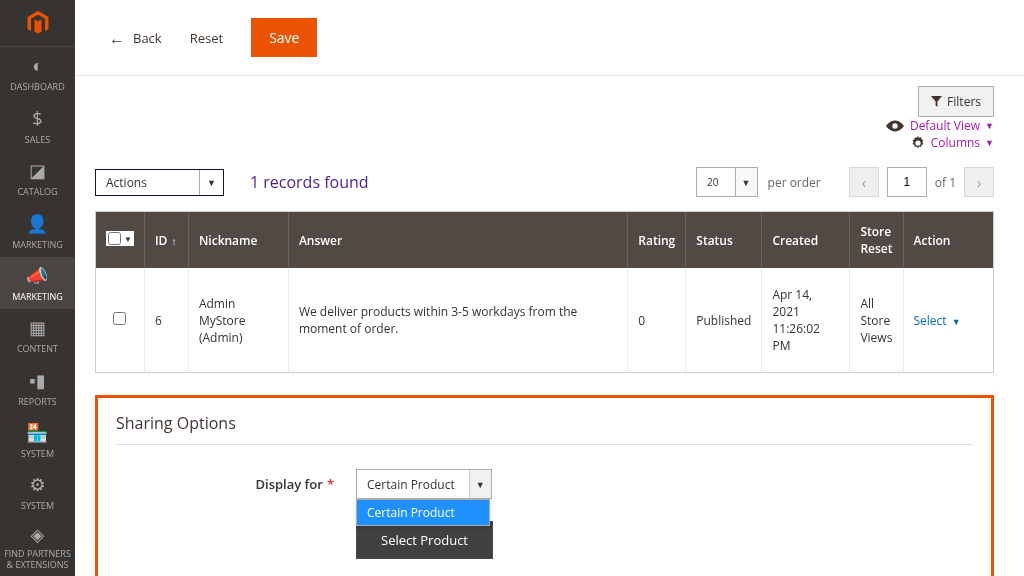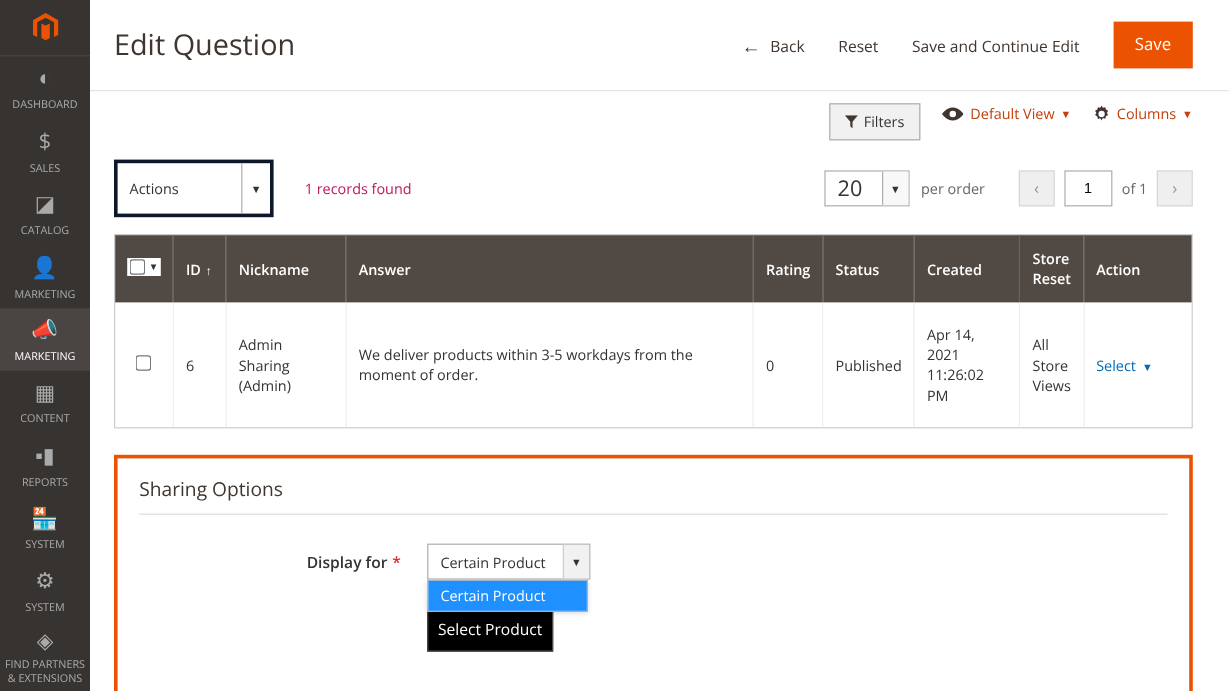--- a/index.html
+++ b/index.html
@@ -14,37 +14,37 @@
     .nav-item.long { line-height: 1.2; }
     
     .main { margin-left: 75px; }
     
     .header { display: flex; align-items: center; padding: 18px 30px 18px 20px; border-bottom: 1px solid #e3e3e3; }
     .page-title { font-size: 24px; color: #41362f; font-weight: 400; flex: 1; }
     .hdr-action { color: #41362f; font-size: 13px; margin: 0 14px; cursor: pointer; display: inline-flex; align-items: center; }
     .hdr-action.back::before { content: "←"; margin-right: 8px; font-size: 16px; }
     .save-btn { background: #eb5202; color: #fff; padding: 10px 18px; font-size: 14px; cursor: pointer; margin-left: 14px; }
     
-    .toolbar { display: flex; align-items: flex-start; padding: 10px 30px 8px 20px; }
+    .toolbar { display: flex; align-items: flex-end; padding: 10px 30px 8px 20px; flex-direction: column; }
     .toolbar .spacer { flex: 1; }
     .filters-btn { background: #f1f1f1; border: 1px solid #adadad; padding: 6px 12px; font-size: 12px; cursor: pointer; display: inline-flex; align-items: center; }
     .filters-btn svg { width: 11px; height: 11px; margin-right: 5px; }
-    .view-ctl { display: inline-flex; align-items: center; margin-left: 18px; font-size: 12px; color: #c2410c; cursor: pointer; }
+    .view-ctl { display: inline-flex; align-items: center; margin-left: 18px; font-size: 12px; color: #a21caf; cursor: pointer; }
     .view-ctl svg.eye { width: 18px; height: 12px; margin-right: 6px; }
     .view-ctl svg.gear { width: 14px; height: 14px; margin-right: 6px; }
     .caret { margin-left: 5px; font-size: 9px; }
     
     .controls-row { display: flex; align-items: center; padding: 8px 30px 14px 20px; }
-    .actions-dd { border: 3px solid #0f172a; display: inline-flex; align-items: center; height: 48px; }
+    .actions-dd { border: 1px solid #0f172a; display: inline-flex; align-items: center; height: 27px; }
     .actions-dd .lbl { padding: 0 52px 0 10px; font-size: 12px; }
     .actions-dd .arr { border-left: 1px solid #adadad; width: 24px; height: 100%; display: flex; align-items: center; justify-content: center; font-size: 9px; }
-    .records { margin-left: 26px; font-size: 12px; color: #be185d; }
+    .records { margin-left: 26px; font-size: 16px; color: #4c1d95; }
     .perpage { display: inline-flex; align-items: center; margin-left: auto; }
     .perpage .sel { border: 1px solid #adadad; display: inline-flex; align-items: center; height: 30px; }
-    .perpage .sel .val { padding: 0 16px 0 10px; font-size: 18px; }
+    .perpage .sel .val { padding: 0 16px 0 10px; font-size: 10px; }
     .perpage .sel .arr { border-left: 1px solid #adadad; width: 22px; height: 100%; display: flex; align-items: center; justify-content: center; font-size: 9px; background: #f8f8f8; }
     .perpage .txt { margin-left: 10px; font-size: 12px; color: #666; }
     .pager { display: inline-flex; align-items: center; margin-left: 28px; }
     .pg-btn { width: 30px; height: 30px; background: #efefef; border: 1px solid #d7d7d7; display: flex; align-items: center; justify-content: center; font-size: 14px; color: #999; cursor: pointer; }
     .pg-input { width: 40px; height: 30px; border: 1px solid #adadad; text-align: center; margin: 0 8px; font-size: 12px; }
     .pg-of { font-size: 12px; color: #666; margin-right: 8px; }
     
     .grid { margin: 0 30px 22px 20px; border: 1px solid #ccc; }
     .grid table { width: 100%; border-collapse: collapse; }
     .grid th { background: #514943; color: #fff; text-align: left; padding: 11px 10px; font-size: 12px; font-weight: 600; border-right: 1px solid #6a635d; }
@@ -65,21 +65,21 @@
     .field-label { width: 240px; text-align: right; padding-right: 22px; font-size: 13px; color: #333; padding-top: 6px; font-weight: 600; }
     .field-label .req { color: #e02b27; margin-left: 4px; }
     .dd-wrap { position: relative; }
     .dd { border: 1px solid #adadad; display: inline-flex; align-items: center; height: 30px; background: #fff; }
     .dd .val { padding: 0 14px 0 10px; font-size: 12px; min-width: 90px; }
     .dd .arr { border-left: 1px solid #ccc; width: 22px; height: 100%; display: flex; align-items: center; justify-content: center; font-size: 9px; background: #f1f1f1; }
     .dd-list { position: absolute; top: 30px; left: 0; background: #fff; border: 1px solid #adadad; min-width: 134px; box-shadow: 0 2px 4px rgba(0,0,0,0.15); }
     .dd-opt { padding: 4px 10px; font-size: 12px; cursor: pointer; }
     .dd-opt.sel { background: #1e90ff; color: #fff; }
     .product-link { color: #006bb4; font-size: 13px; padding-top: 6px; cursor: pointer; }
-    .sel-product-btn { background: #000000; color: #fff; padding: 9px 8px; font-size: 13px; cursor: pointer; border: 1px solid #514943; }
+    .sel-product-btn { background: #404040; color: #fff; padding: 9px 24px; font-size: 13px; cursor: pointer; border: 1px solid #514943; }
   </style>
 </head>
 <body>
 
 <div class="sidebar">
   <div class="logo-box">
     <svg viewBox="0 0 32 32">
         <path fill="#eb5202" d="M16 2 L28 9 L28 23 L24 25 L24 11 L16 6.5 L8 11 L8 25 L4 23 L4 9 Z M12 12 L12 26 L16 28 L20 26 L20 12 L16 14 Z"></path>
       </svg>
   </div>
@@ -121,24 +121,22 @@
     </div>
   <div class="nav-item long">
       <span class="icon">◈</span>
       <span>FIND PARTNERS &amp; EXTENSIONS</span>
     </div>
 </div>
 
 <div class="main">
 
   <div class="header">
-    <div class="page-title">Edit Question</div>
     <span class="hdr-action back">Back</span>
     <span class="hdr-action">Reset</span>
-    <span class="hdr-action">Save and Continue Edit</span>
     <span class="save-btn">Save</span>
   </div>
 
   <div class="toolbar">
     <div class="spacer"></div>
     <div class="filters-btn">
       <svg viewBox="0 0 12 12">
           <path fill="#41362f" d="M0 0 L12 0 L7 6 L7 12 L5 10 L5 6 Z"></path>
         </svg>
       <span>Filters</span>
@@ -195,21 +193,21 @@
           <th style="width:64px">Status</th>
           <th style="width:88px">Created</th>
           <th style="width:52px">Store Reset</th>
           <th style="width:90px">Action</th>
         </tr>
       </thead>
       <tbody>
         <tr>
           <td style="text-align:center"><input type="checkbox" class="chk" style=""></td>
           <td>6</td>
-          <td>Admin Sharing (Admin)</td>
+          <td>Admin MyStore (Admin)</td>
           <td>We deliver products within 3-5 workdays from the moment of order.</td>
           <td>0</td>
           <td>Published</td>
           <td>Apr 14, 2021 11:26:02 PM</td>
           <td>All Store Views</td>
           <td><span class="select-link"><span>Select</span><span class="caret">▼</span></span></td>
         </tr>
       </tbody>
     </table>
   </div>

